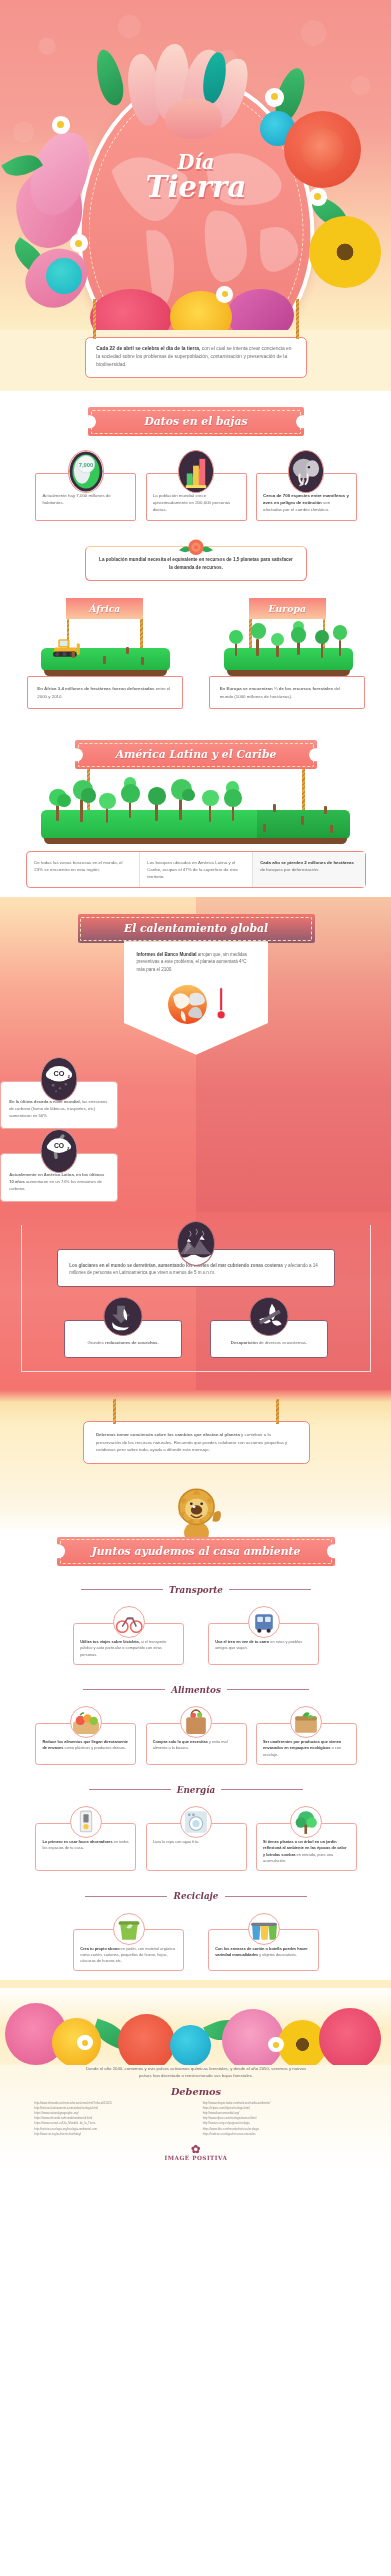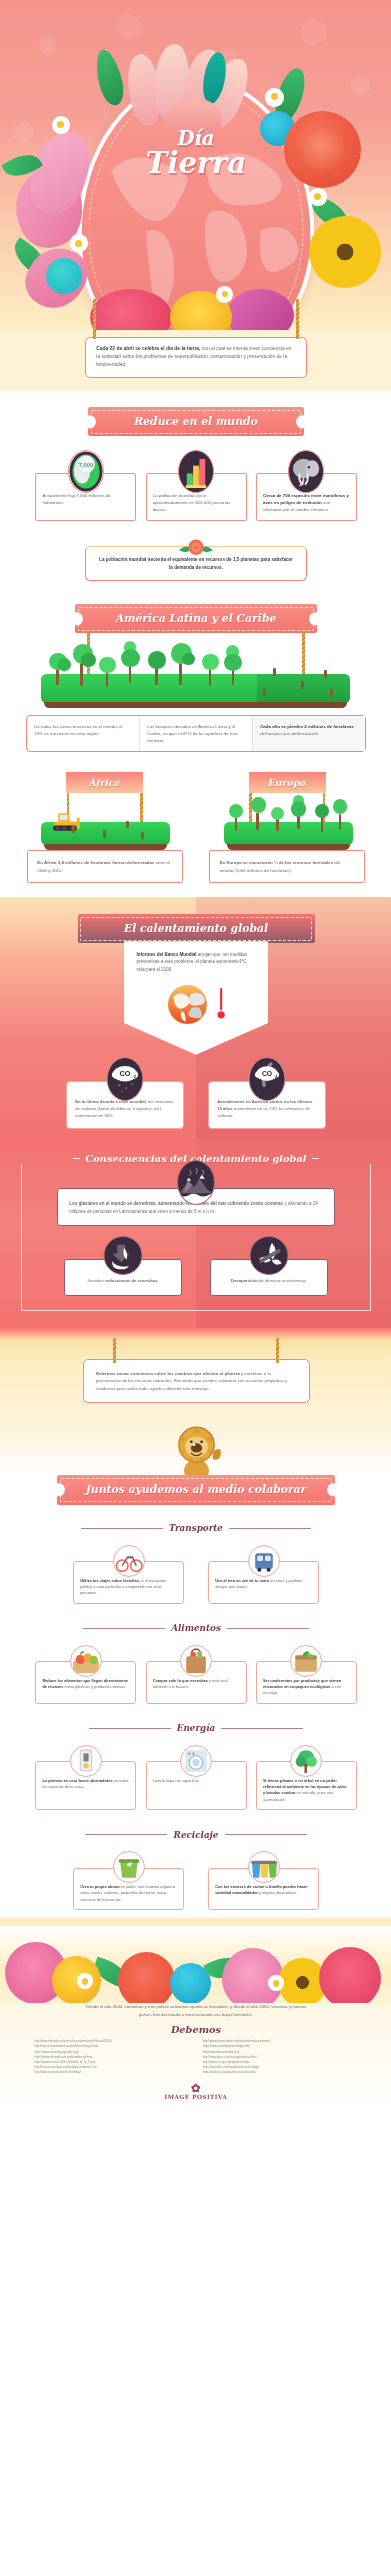--- a/index.html
+++ b/index.html
@@ -56,21 +56,21 @@
     position: absolute;
     left: 0; right: 0; top: 129px;
     text-align: center;
     z-index: 6;
     color: #fff;
     font-family: "DejaVu Serif", serif;
     font-style: italic;
     text-shadow: 1px 1.5px 0 rgba(205,90,95,.55);
     line-height: 1.02;
   }
-  .hero-title .l1 { font-size: 19.6px; font-weight: bold; display:block; }
+  .hero-title .l1 { font-size: 19.6px; font-weight: bold; display:block;margin-top:24px; }
   .hero-title .l2 { font-size: 32px; font-weight: bold; display:block; margin-top:2.1px;}
   .hero-title .l3 { font-size: 15.5px; font-weight: bold; display:block; margin-top:3.1px;}
   .hero-title .l4 { font-size: 29px; font-weight: bold; display:block; }
 
   
   .flower { position: absolute; border-radius: 50%; z-index: 5; }
   .petal { position:absolute; border-radius: 60% 40% 55% 45% / 55% 45% 60% 40%; }
   .leaf { position:absolute; border-radius: 0 75% 0 75%; }
 
   
@@ -313,21 +313,21 @@
     <div class="rope" style="position:absolute;right:93px;top:-31px;height:40px;"></div>
     <div class="intro-box">
       <b>Cada 22 de abril se celebra el dia de la tierra,</b><span> con el cual se intenta crear conciencia en la sociedad sobre los problemas de superpoblación, contaminación y preservación de la biodiversidad.</span>
     </div>
   </div>
 
   <div class="band white" style="padding:15.5px 0 5.2px;">
     <div class="ribbon">
       <span class="ribbon-notch-l"></span>
       <span class="ribbon-notch-r"></span>
-      <span class="txt">Reduce en el mundo</span>
+      <span class="txt">Datos en el bajas</span>
     </div>
 
     <div class="cards3" style="margin-top:37px;">
 
       <div class="card" style="border-color:#f0918b;">
         <div class="bubble light" style="border-color:#f0918b;">
           <svg viewBox="0 0 70 84" width="36" height="43" style="font-size:8.6px">
             <ellipse cx="35" cy="42" rx="34" ry="41" fill="#3b2b3e"></ellipse>
             <ellipse cx="35" cy="42" rx="28" ry="35" fill="#35c758"></ellipse>
             <ellipse cx="27" cy="40" rx="17" ry="27" fill="#e9eef0"></ellipse>
@@ -373,86 +373,20 @@
       <div style="position:absolute;left:50%;transform:translateX(-50%);top:-8.2px;z-index:4;">
         <svg width="38" height="18.5" viewBox="0 0 74 36">
           <path d="M4 24 q14-14 26-2 q-12 10 -26 2z" fill="#2fa85b"></path>
           <path d="M70 24 q-14-14 -26-2 q12 10 26 2z" fill="#2fa85b"></path>
           <circle cx="37" cy="18" r="15" fill="#f2704f"></circle>
           <circle cx="37" cy="18" r="9" fill="#f78b6b"></circle>
           <circle cx="37" cy="18" r="4" fill="#f2704f"></circle>
         </svg>
       </div>
       <div style="width:222px;margin:0 auto;background:#fff;border:1.5px solid #f4857f;border-top-color:#f7cb96;border-radius:5.2px;padding:9.3px 12.4px 8.2px;font-size:4.6px;line-height:1.7;color:#3f3f3f;text-align:center;font-weight:bold;">La población mundial necesita el equivalente en recursos de 1,5 planetas para satisfacer la demanda de recursos.</div>
-    </div>
-  </div>
-
-  <div class="band white" style="padding:17.5px 0 8.2px;position:relative;">
-    <div class="ribbon" style="width:242px;">
-      <span class="ribbon-notch-l"></span>
-      <span class="ribbon-notch-r"></span>
-      <span class="txt">América Latina y el Caribe</span>
-    </div>
-
-    <div style="position:relative;height:72px;margin-top:0;">
-      <div class="rope" style="position:absolute;left:87px;top:0;height:45px;"></div>
-      <div class="rope" style="position:absolute;right:87px;top:0;height:45px;"></div>
-
-      <div class="ground" style="position:absolute;left:41px;top:41px;width:309px;height:29px;">
-        <div style="position:absolute;right:0;top:0;bottom:0;width:93px;background:rgba(0,0,0,.12);border-radius:0 5.2px 5.2px 0;"></div>
-
-        <div class="tree" style="left:8.2px;top:-21.6px;">
-            <div class="trunk" style="left:7.2px;top:13.4px;width:2.6px;height:18.5px;"></div>
-            <div class="canopy" style="left:0;top:0;width:17.5px;height:17.5px;background:#3ed15f;"></div>
-            <div class="canopy" style="left:8.2px;top:5.2px;width:13.4px;height:13.4px;background:#2eb94d;"></div>
-          </div>
-        <div class="tree" style="left:31px;top:-30px;">
-            <div class="trunk" style="left:8.2px;top:18.5px;width:2.6px;height:23px;"></div>
-            <div class="canopy" style="left:1px;top:0;width:19.6px;height:19.6px;background:#43c95f;"></div>
-            <div class="canopy" style="left:9.3px;top:8.2px;width:14.4px;height:14.4px;background:#2fa94c;"></div>
-          </div>
-        <div class="tree" style="left:58px;top:-17.5px;">
-            <div class="trunk" style="left:6.7px;top:12.4px;width:2.6px;height:17.5px;"></div>
-            <div class="canopy" style="left:0;top:0;width:16.5px;height:16.5px;background:#4ed76b;"></div>
-          </div>
-        <div class="tree" style="left:80px;top:-33px;">
-            <div class="trunk" style="left:7.7px;top:20.6px;width:2.6px;height:20.6px;"></div>
-            <div class="canopy" style="left:3.1px;top:0;width:12.4px;height:12.4px;background:#4ed76b;"></div>
-            <div class="canopy" style="left:0;top:7.2px;width:18.5px;height:18.5px;background:#36bd55;"></div>
-          </div>
-        <div class="tree" style="left:107px;top:-24px;">
-            <div class="trunk" style="left:7.2px;top:15.5px;width:2.6px;height:19.6px;"></div>
-            <div class="canopy" style="left:0;top:1px;width:17.5px;height:17.5px;background:#2fa94c;"></div>
-          </div>
-        <div class="tree" style="left:130px;top:-31px;">
-            <div class="trunk" style="left:8.2px;top:19.6px;width:2.6px;height:21.6px;"></div>
-            <div class="canopy" style="left:0;top:0;width:20.6px;height:20.6px;background:#43c95f;"></div>
-            <div class="canopy" style="left:11.3px;top:9.3px;width:12.4px;height:12.4px;background:#2fa94c;"></div>
-          </div>
-        <div class="tree" style="left:161px;top:-20.6px;">
-            <div class="trunk" style="left:6.7px;top:14.4px;width:2.6px;height:17.5px;"></div>
-            <div class="canopy" style="left:0;top:0;width:16.5px;height:16.5px;background:#4ed76b;"></div>
-          </div>
-        <div class="tree" style="left:183px;top:-29px;">
-            <div class="trunk" style="left:7.7px;top:18.5px;width:2.6px;height:21.6px;"></div>
-            <div class="canopy" style="left:2.1px;top:0;width:13.4px;height:13.4px;background:#4ed76b;"></div>
-            <div class="canopy" style="left:0;top:8.2px;width:17.5px;height:17.5px;background:#36bd55;"></div>
-          </div>
-        <div class="stump" style="left:232px;top:-6.2px;width:3.1px;height:8.2px;"></div>
-        <div class="stump" style="left:260px;top:6.2px;width:3.1px;height:8.2px;"></div>
-        <div class="stump" style="left:222px;top:13.4px;width:3.1px;height:8.2px;"></div>
-        <div class="stump" style="left:283px;top:-4.1px;width:3.1px;height:8.2px;"></div>
-        <div class="stump" style="left:289px;top:14.4px;width:3.1px;height:8.2px;"></div>
-      </div>
-    </div>
-
-    <div class="panel" style="margin-top:9.3px;">
-      <div class="col"><span>De todas las zonas boscosas en el mundo, el 23% se encuentra en esta región.</span></div>
-      <div class="col"><span>Los bosques ubicados en América Latina y el Caribe, ocupan el 47% de la superficie de este territorio.</span></div>
-      <div class="col" style="background:#f7f7f7;"><b>Cada año se pierden 2 millones de hectáreas</b><span> de bosques por deforestación.</span></div>
     </div>
   </div>
 
   <div class="band white" style="padding:11.3px 0 13.4px;display:flex;justify-content:center;gap:12.4px;">
 
     <div style="width:170px;position:relative;">
       <div class="plain-ribbon"><span>África</span></div>
       <div style="position:relative;height:57px;">
         <div class="rope" style="position:absolute;left:47px;top:0;height:32px;"></div>
         <div class="rope" style="position:absolute;right:47px;top:0;height:32px;"></div>
@@ -512,20 +446,86 @@
               <div class="canopy" style="left:0;top:0;width:14.4px;height:14.4px;background:#43c95f;"></div>
             </div>
         </div>
       </div>
       <div style="background:#fff;border:1.5px solid #ef8a84;border-radius:2.1px;padding:8.2px 9.3px;font-size:4.4px;line-height:1.65;color:#6d6d6d;margin:0 7.2px;">
         <b>En Europa se encuentran ¼ de los recursos forestales</b><span> del mundo (1000 millones de hectáreas).</span>
       </div>
     </div>
   </div>
 
+  <div class="band white" style="padding:17.5px 0 8.2px;position:relative;">
+    <div class="ribbon" style="width:242px;">
+      <span class="ribbon-notch-l"></span>
+      <span class="ribbon-notch-r"></span>
+      <span class="txt">América Latina y el Caribe</span>
+    </div>
+
+    <div style="position:relative;height:72px;margin-top:0;">
+      <div class="rope" style="position:absolute;left:87px;top:0;height:45px;"></div>
+      <div class="rope" style="position:absolute;right:87px;top:0;height:45px;"></div>
+
+      <div class="ground" style="position:absolute;left:41px;top:41px;width:309px;height:29px;">
+        <div style="position:absolute;right:0;top:0;bottom:0;width:93px;background:rgba(0,0,0,.12);border-radius:0 5.2px 5.2px 0;"></div>
+
+        <div class="tree" style="left:8.2px;top:-21.6px;">
+            <div class="trunk" style="left:7.2px;top:13.4px;width:2.6px;height:18.5px;"></div>
+            <div class="canopy" style="left:0;top:0;width:17.5px;height:17.5px;background:#3ed15f;"></div>
+            <div class="canopy" style="left:8.2px;top:5.2px;width:13.4px;height:13.4px;background:#2eb94d;"></div>
+          </div>
+        <div class="tree" style="left:31px;top:-30px;">
+            <div class="trunk" style="left:8.2px;top:18.5px;width:2.6px;height:23px;"></div>
+            <div class="canopy" style="left:1px;top:0;width:19.6px;height:19.6px;background:#43c95f;"></div>
+            <div class="canopy" style="left:9.3px;top:8.2px;width:14.4px;height:14.4px;background:#2fa94c;"></div>
+          </div>
+        <div class="tree" style="left:58px;top:-17.5px;">
+            <div class="trunk" style="left:6.7px;top:12.4px;width:2.6px;height:17.5px;"></div>
+            <div class="canopy" style="left:0;top:0;width:16.5px;height:16.5px;background:#4ed76b;"></div>
+          </div>
+        <div class="tree" style="left:80px;top:-33px;">
+            <div class="trunk" style="left:7.7px;top:20.6px;width:2.6px;height:20.6px;"></div>
+            <div class="canopy" style="left:3.1px;top:0;width:12.4px;height:12.4px;background:#4ed76b;"></div>
+            <div class="canopy" style="left:0;top:7.2px;width:18.5px;height:18.5px;background:#36bd55;"></div>
+          </div>
+        <div class="tree" style="left:107px;top:-24px;">
+            <div class="trunk" style="left:7.2px;top:15.5px;width:2.6px;height:19.6px;"></div>
+            <div class="canopy" style="left:0;top:1px;width:17.5px;height:17.5px;background:#2fa94c;"></div>
+          </div>
+        <div class="tree" style="left:130px;top:-31px;">
+            <div class="trunk" style="left:8.2px;top:19.6px;width:2.6px;height:21.6px;"></div>
+            <div class="canopy" style="left:0;top:0;width:20.6px;height:20.6px;background:#43c95f;"></div>
+            <div class="canopy" style="left:11.3px;top:9.3px;width:12.4px;height:12.4px;background:#2fa94c;"></div>
+          </div>
+        <div class="tree" style="left:161px;top:-20.6px;">
+            <div class="trunk" style="left:6.7px;top:14.4px;width:2.6px;height:17.5px;"></div>
+            <div class="canopy" style="left:0;top:0;width:16.5px;height:16.5px;background:#4ed76b;"></div>
+          </div>
+        <div class="tree" style="left:183px;top:-29px;">
+            <div class="trunk" style="left:7.7px;top:18.5px;width:2.6px;height:21.6px;"></div>
+            <div class="canopy" style="left:2.1px;top:0;width:13.4px;height:13.4px;background:#4ed76b;"></div>
+            <div class="canopy" style="left:0;top:8.2px;width:17.5px;height:17.5px;background:#36bd55;"></div>
+          </div>
+        <div class="stump" style="left:232px;top:-6.2px;width:3.1px;height:8.2px;"></div>
+        <div class="stump" style="left:260px;top:6.2px;width:3.1px;height:8.2px;"></div>
+        <div class="stump" style="left:222px;top:13.4px;width:3.1px;height:8.2px;"></div>
+        <div class="stump" style="left:283px;top:-4.1px;width:3.1px;height:8.2px;"></div>
+        <div class="stump" style="left:289px;top:14.4px;width:3.1px;height:8.2px;"></div>
+      </div>
+    </div>
+
+    <div class="panel" style="margin-top:9.3px;">
+      <div class="col"><span>De todas las zonas boscosas en el mundo, el 23% se encuentra en esta región.</span></div>
+      <div class="col"><span>Los bosques ubicados en América Latina y el Caribe, ocupan el 47% de la superficie de este territorio.</span></div>
+      <div class="col" style="background:#f7f7f7;"><b>Cada año se pierden 2 millones de hectáreas</b><span> de bosques por deforestación.</span></div>
+    </div>
+  </div>
+
   <div class="band warm" style="padding:17.5px 0 10.3px;">
     <div class="warm-split"></div>
 
     <div class="ribbon ribbon-dark" style="width:237px;position:relative;z-index:3;">
       <span class="txt">El calentamiento global</span>
     </div>
 
     <div class="hex" style="position:relative;z-index:3;margin-top:-2.1px;">
       <p><b>Informes del Banco Mundial</b><span> arrojan que, sin medidas preventivas a este problema, el planeta aumentará 4°C más para el 2100.</span></p>
       <div style="margin-top:7.2px;display:flex;align-items:center;justify-content:center;gap:3.1px;">
@@ -544,21 +544,21 @@
         </svg>
         <svg width="10.3" height="37" viewBox="0 0 20 72">
           <rect x="7" y="2" width="6" height="46" rx="3" fill="#dff2f8"></rect>
           <rect x="8" y="4" width="4" height="44" rx="2" fill="#ee2b3a"></rect>
           <circle cx="10" cy="56" r="9" fill="#dff2f8"></circle>
           <circle cx="10" cy="56" r="7" fill="#ee2b3a"></circle>
         </svg>
       </div>
     </div>
 
-    <div style="display:flex;justify-content:center;gap:24px;margin-top:26px;position:relative;z-index:3;">
+    <div style="display:flex;justify-content:center;gap:24px;margin-top:26px;position:relative;z-index:3;flex-direction:column;">
       <div style="width:118px;background:#fff;border:1px solid #f3a89f;border-radius:4.1px;padding:17.5px 8.2px 8.2px;font-size:4.2px;line-height:1.65;color:#6d6d6d;position:relative;">
         <div class="bubble" style="top:-25px;width:37px;height:44px;border-color:#cf8f92;">
           <svg viewBox="0 0 72 86" width="37" height="44" style="font-size:8.2px">
             <ellipse cx="36" cy="43" rx="35" ry="42" fill="#3b2b3e"></ellipse>
             <ellipse cx="36" cy="32" rx="24" ry="16" fill="#fff"></ellipse>
             <ellipse cx="20" cy="34" rx="11" ry="9" fill="#fff"></ellipse>
             <ellipse cx="52" cy="34" rx="11" ry="9" fill="#fff"></ellipse>
             <text x="36" y="37" font-size="15" font-weight="bold" fill="#2d2430" text-anchor="middle" font-family="Liberation Sans, sans-serif">CO</text>
             <text x="56" y="40" font-size="9" font-weight="bold" fill="#2d2430" text-anchor="middle" font-family="Liberation Sans, sans-serif">2</text>
             <circle cx="24" cy="56" r="3" fill="#6b5a6e"></circle>
@@ -583,25 +583,20 @@
           </svg>
         </div>
         <b>Actualemente en América Latina, en los últimos 10 años</b><span> aumentaron en un 74% las emisiones de carbono.</span>
       </div>
     </div>
   </div>
 
   <div class="band warm" style="padding:13.4px 0 17.5px;background:linear-gradient(180deg,#f2736f 0%,#f4817c 45%,#f4736f 100%);">
     <div class="warm-split"></div>
 
-    <div class="outline-title" style="position:relative;z-index:3;">
-      <span style="display:inline-block;width:7.2px;height:0.5px;background:#fff;"></span>
-      <span>Consecuencias del calentamiento global</span>
-      <span style="display:inline-block;width:7.2px;height:0.5px;background:#fff;"></span>
-    </div>
 
     <div style="position:relative;z-index:3;margin:0 20.6px;border:0.5px solid rgba(255,255,255,.75);border-top:none;padding:24px 0 13.4px;">
 
       <div style="position:relative;width:278px;margin:0 auto;">
         <div class="bubble" style="top:-28px;width:38px;height:45px;border-color:#b86f78;">
           <svg viewBox="0 0 74 88" width="38" height="45">
             <ellipse cx="37" cy="44" rx="36" ry="43" fill="#3b2b3e"></ellipse>
             <path d="M4 66 l18-26 l12 14 l10-18 l16 22 l10 8 z" fill="#6b5f70"></path>
             <path d="M20 40 l8 10 l-16 16 z" fill="#8d8192"></path>
             <path d="M18 40 l4-6 l5 7 z" fill="#fff"></path>
@@ -665,21 +660,21 @@
         <path d="M44 66 q11 10 22 0" stroke="#6b3f1e" stroke-width="2.5" fill="none"></path>
         <circle cx="45" cy="44" r="2.6" fill="#2b2430"></circle>
           <circle cx="65" cy="44" r="2.6" fill="#2b2430"></circle>
         <ellipse cx="50" cy="50" rx="3" ry="2.4" fill="#fff"></ellipse>
       </svg>
     </div>
 
     <div class="ribbon" style="width:278px;margin-top:-6.2px;">
       <span class="ribbon-notch-l"></span>
       <span class="ribbon-notch-r"></span>
-      <span class="txt">Juntos ayudemos al medio colaborar</span>
+      <span class="txt">Juntos ayudemos al casa ambiente</span>
     </div>
   </div>
 
   <div class="band white" style="padding:13.4px 0 6.2px;">
     <div class="subhead">
       <span class="rule"></span>
       <span>Transporte</span>
       <span class="rule"></span>
     </div>
     <div style="display:flex;justify-content:center;gap:24px;margin-top:28px;">

